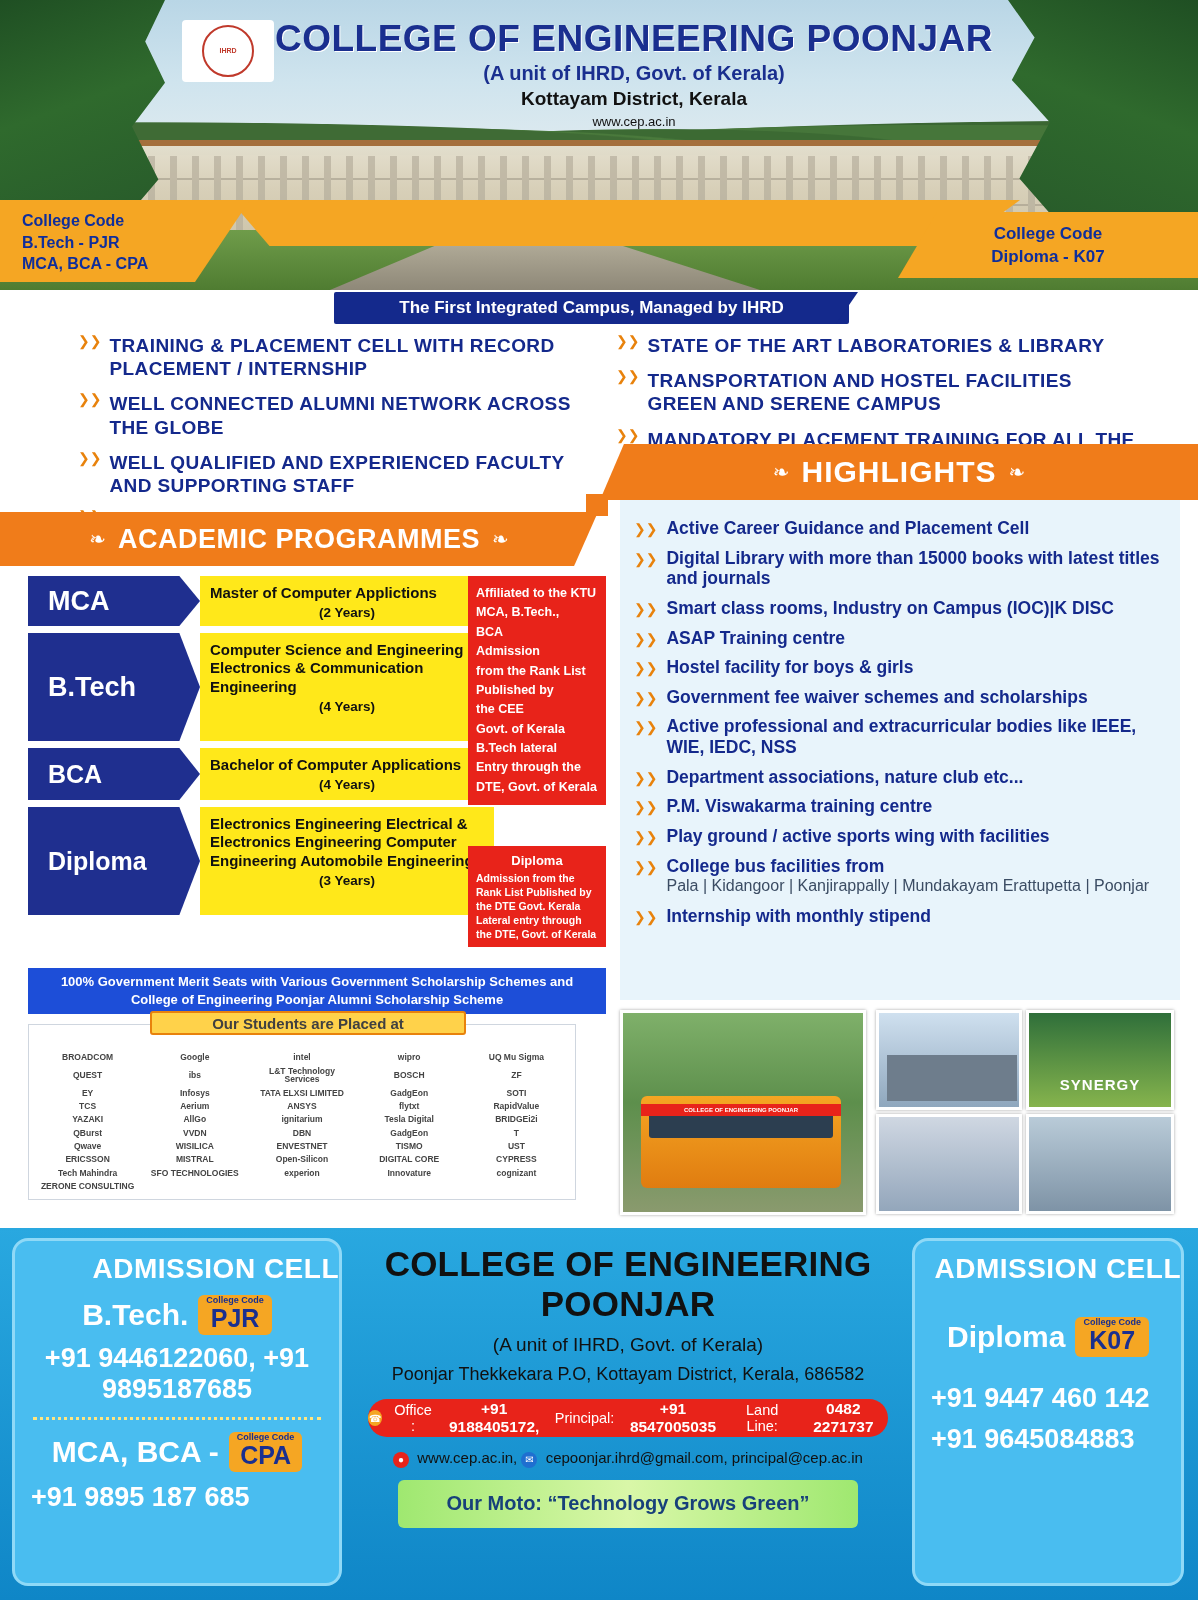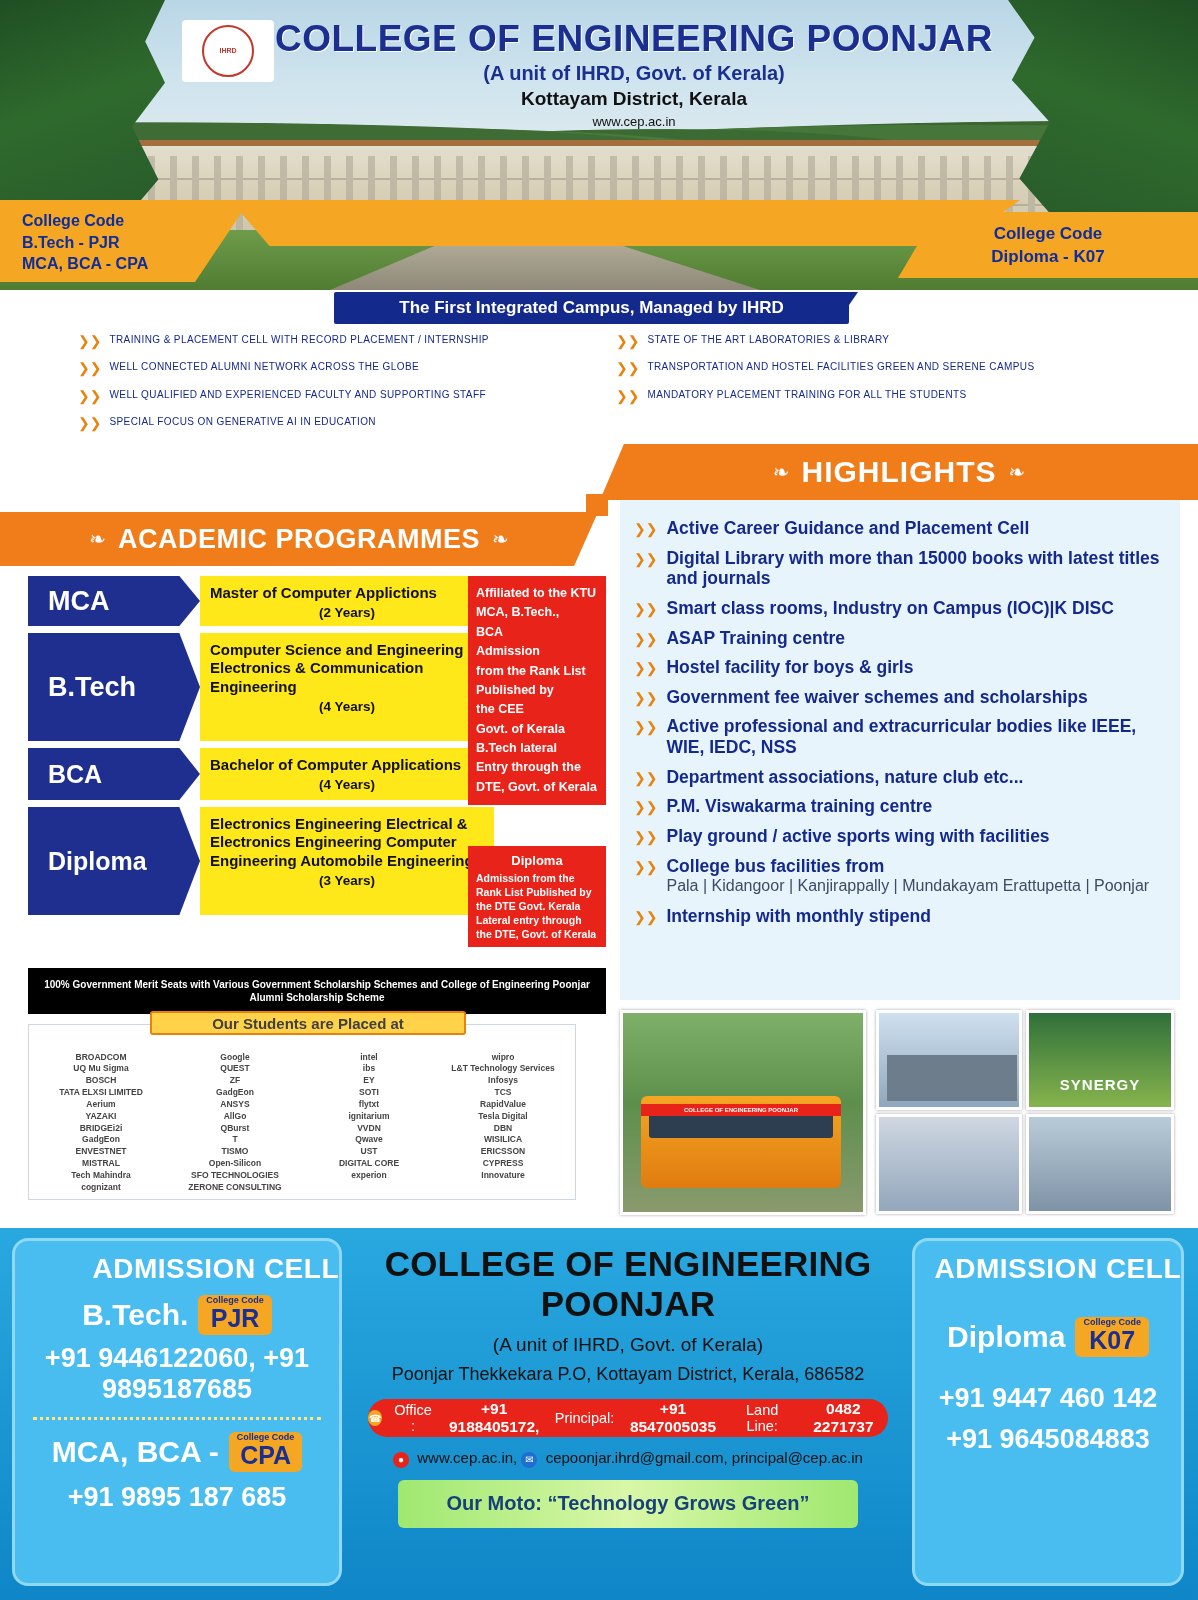--- a/index.html
+++ b/index.html
@@ -124,21 +124,21 @@
   .features {
     position:absolute; top:334px; left:78px; width:1060px;
     display:flex; gap:18px;
   }
   .feat-col { width:520px; }
   .feat {
     display:flex; gap:8px; margin-bottom:12px;
   }
   .feat-arrow { color:#e8820c; font-size:14px; line-height:1.1; flex:0 0 16px;}
   .feat-txt {
-    color:#14298c; font-weight:normal; font-size:10px; line-height:1.22;
+    color:#14298c; font-weight:bold; font-size:19px; line-height:1.22;
     letter-spacing:.4px; text-transform:uppercase;
   }
 
   
   .hl-head {
     position:absolute; top:444px; left:600px; width:598px; height:56px;
     background:#f07c1a;
     clip-path:polygon(4% 0,100% 0,100% 100%,0 100%);
     display:flex; align-items:center; justify-content:center;
   }
@@ -189,40 +189,40 @@
   }
   .dip-box {
     position:absolute; top:846px; left:468px; width:138px;
     background:#e8231a; color:#fff; padding:6px 8px;
     font-size:10.5px; line-height:1.32; font-weight:bold;
   }
   .dip-box .dt{ display:block;text-align:center;font-size:13px;margin-bottom:3px;}
 
   .merit {
     position:absolute; top:968px; left:28px; width:578px; height:46px;
-    background:#000000; color:#fff; font-weight:bold; font-size:10px;
+    background:#1d4ed8; color:#fff; font-weight:bold; font-size:13px;
     display:flex; align-items:center; justify-content:center; text-align:center;
     line-height:1.35; padding:0 8px;
   }
 
   
   .plc-wrap {
     position:absolute; top:1024px; left:28px; width:548px; height:176px;
     background:#fff; border:1px solid #cfd6df;
   }
   .plc-title {
     position:absolute; top:1011px; left:150px; width:316px; height:24px;
     background:#ffd24a; border:2px solid #e8820c; border-radius:3px;
     color:#404040; font-weight:bold; font-size:15px;
     display:flex; align-items:center; justify-content:center;
     z-index:3;
   }
   .logo-grid {
     position:absolute; top:1046px; left:30px; width:544px; height:152px;
-    display:grid; grid-template-columns:repeat(4,1fr); gap:2px 4px;
+    display:grid; grid-template-columns:repeat(5,1fr); gap:2px 4px;
     padding:6px 6px;
   }
   .logo-cell {
     display:flex;align-items:center;justify-content:center;
     font-size:8.5px; font-weight:bold; color:#444; text-align:center;
     line-height:1;
   }
 
   
   .photos { position:absolute; top:1010px; left:620px; width:560px; height:205px;}
@@ -252,21 +252,21 @@
   .ac-title { text-align:right; color:#fff; font-weight:bold; font-size:28px; margin-top:12px; letter-spacing:.5px;}
   .btech-line { display:flex; align-items:center; justify-content:center; gap:10px; margin-top:10px;}
   .btech-lbl { color:#fff; font-weight:bold; font-size:30px;}
   .codechip {
     background:#f5a623; border-radius:6px; padding:1px 8px 4px; text-align:center; color:#1a2f8f;
   }
   .codechip .cc-top{ font-size:9px; font-weight:bold; display:block; line-height:1.1;}
   .codechip .cc-main{ font-size:25px; font-weight:bold; display:block; line-height:1;}
   .phone { text-align:center; color:#fff; font-weight:bold; font-size:27px; margin-top:8px;}
   .dots { margin:12px 18px; border-top:3px dotted #ffe680;}
-  .phone-big { text-align:center; color:#fff; font-weight:bold; font-size:27px; margin-top:10px;}
+  .phone-big { text-align:left; color:#fff; font-weight:bold; font-size:27px; margin-top:10px;padding-left:16px;}
 
   .fcenter { position:absolute; left:352px; top:16px; width:552px; text-align:center;}
   .fc-name { color:#111; font-weight:bold; font-size:35px; letter-spacing:.2px;}
   .fc-unit { color:#111; font-size:19px; margin-top:10px;}
   .fc-addr { color:#111; font-size:18px; margin-top:8px;}
   .office-pill {
     margin:14px auto 0; width:520px; height:38px; background:#e8231a; border-radius:19px;
     display:flex; align-items:center; justify-content:center; gap:6px;
     color:#fff; font-size:14.5px;
   }

